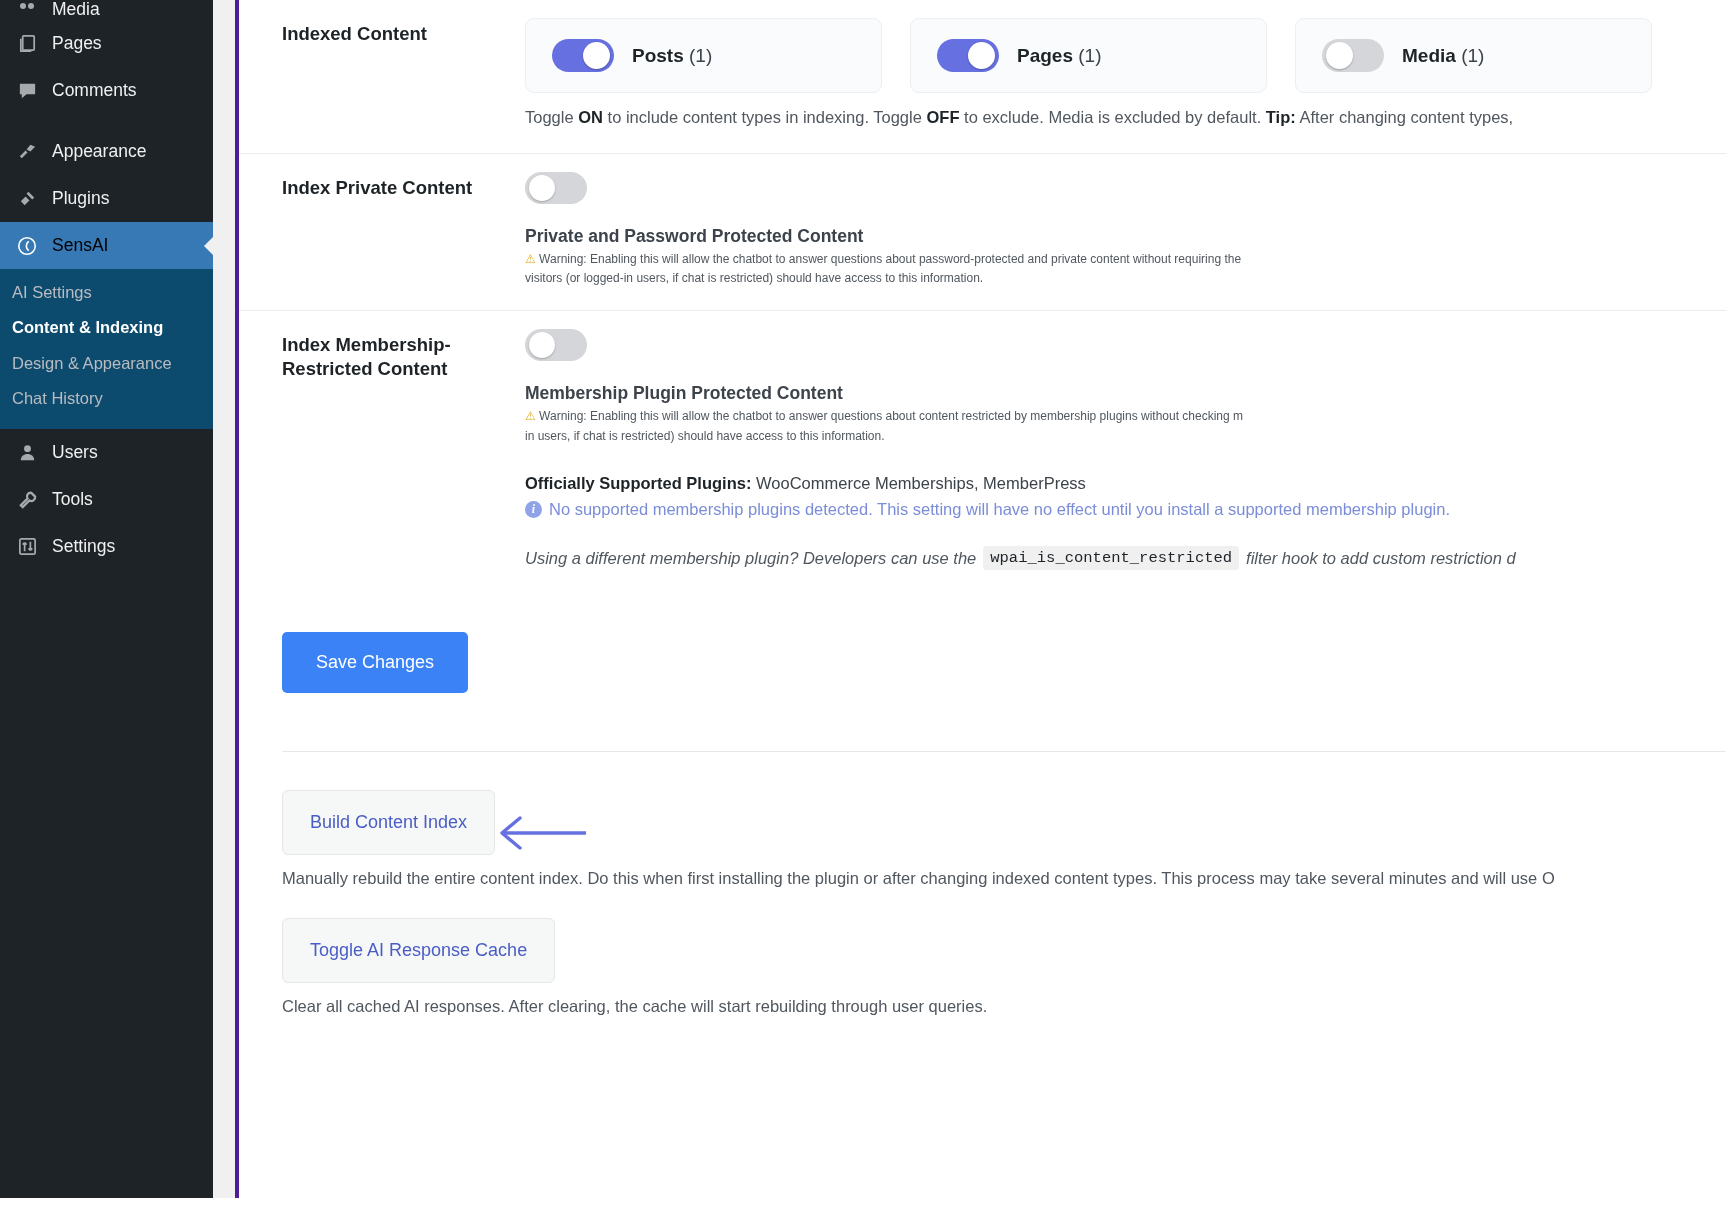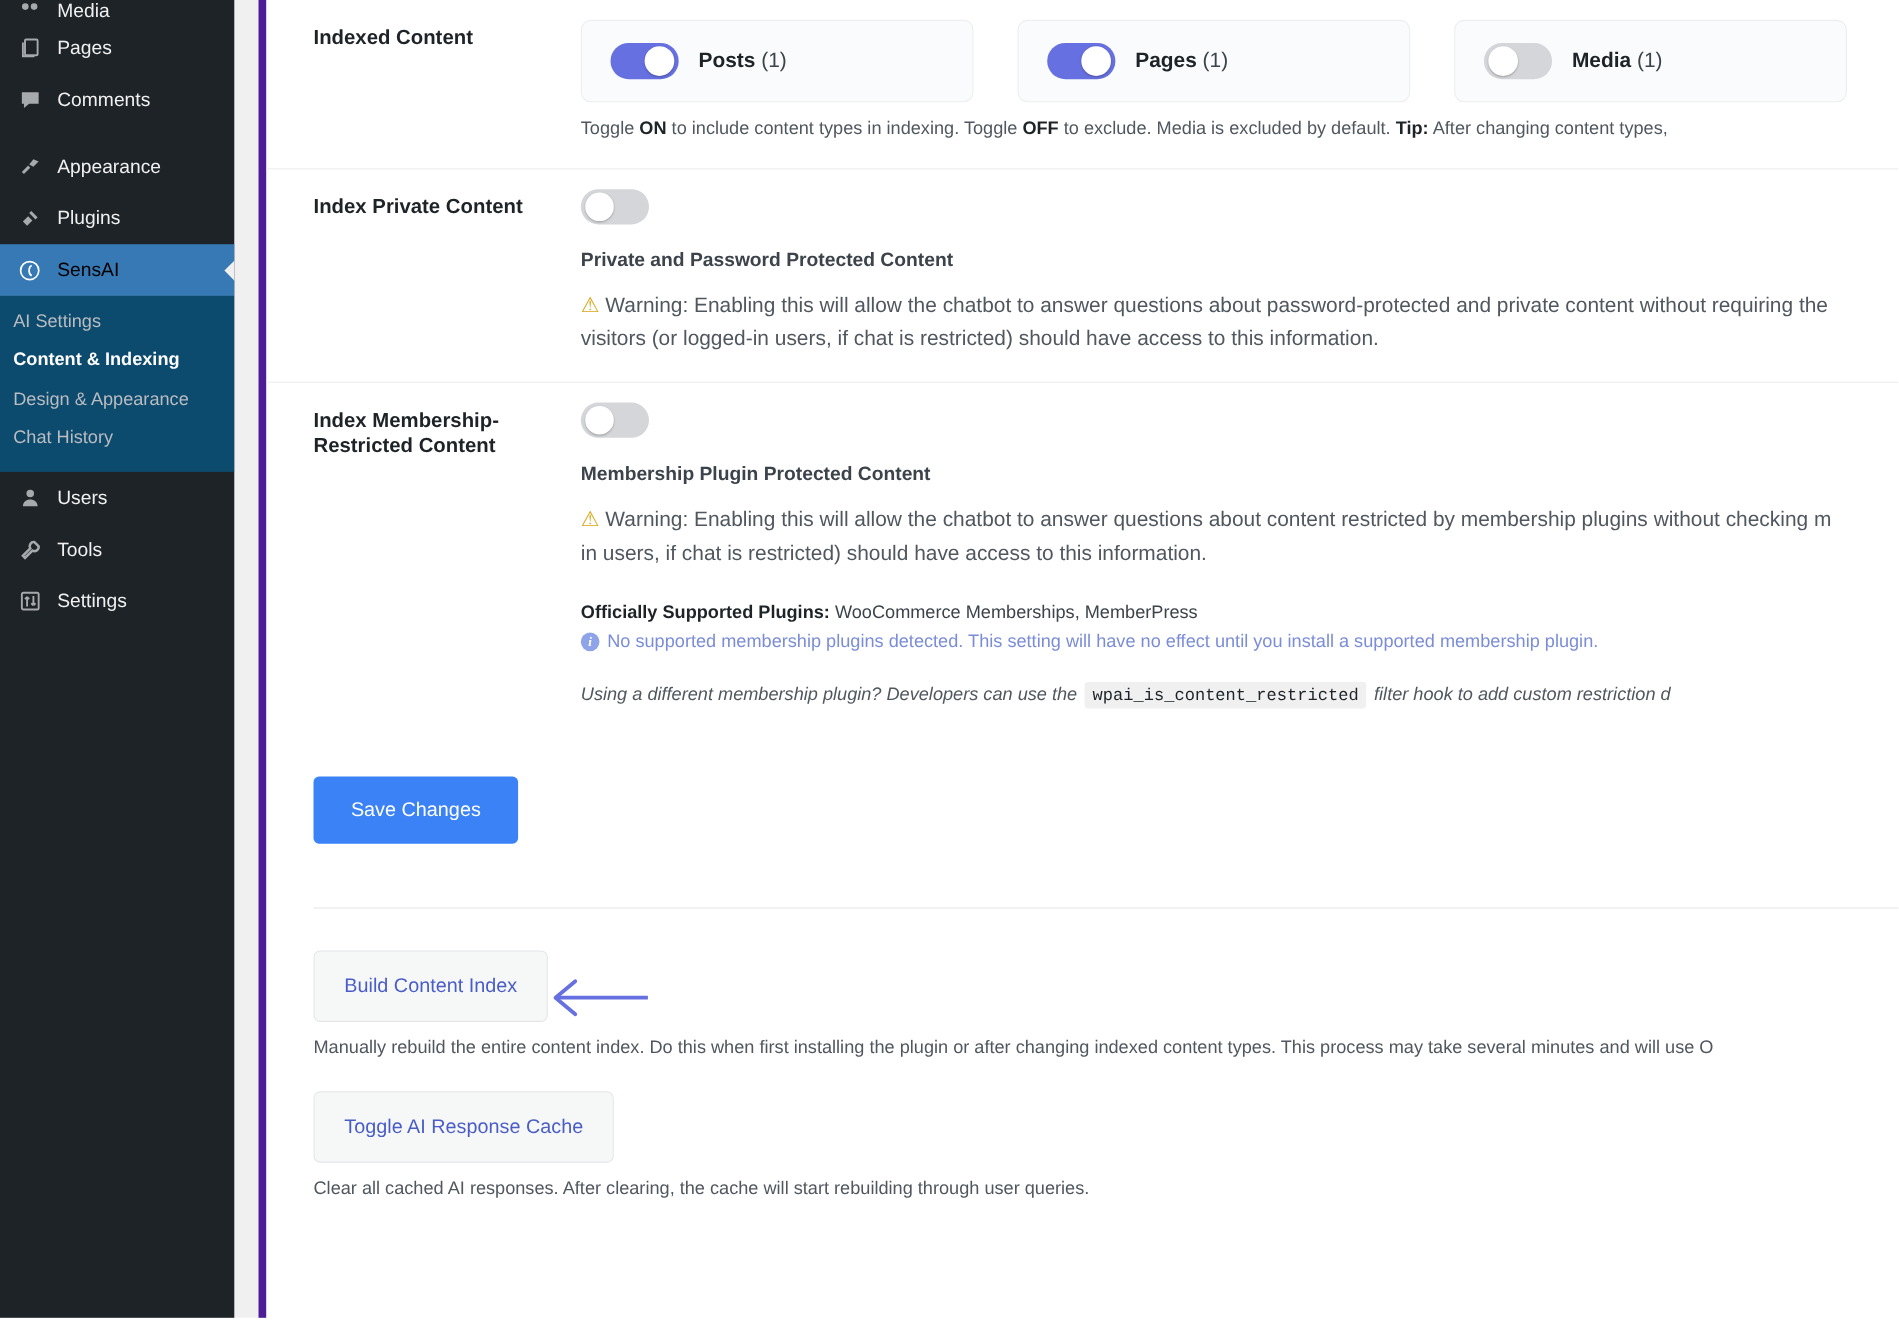--- a/index.html
+++ b/index.html
@@ -80,21 +80,21 @@
     background: #f0f0f1;
     height: 1198px;
   }
 
   
   .main {
     flex: 1;
     position: relative;
     background: #ffffff;
     height: 1198px;
-    border-left: 7px solid #4c1d95;
+    border-left: 4px solid #4c1d95;
     overflow: hidden;
   }
   .form-table { width: 100%; }
   .row {
     display: flex;
     border-top: 1px solid #ededed;
     padding: 0;
   }
   .row.first { border-top: none; }
   .row-label {
@@ -108,21 +108,21 @@
   }
   .row-field {
     flex: 1;
     padding: 18px 0 22px 0;
     min-width: 0;
   }
 
   
   .toggle-cards {
     display: flex;
-    gap: 40px;
+    gap: 28px;
     align-items: center;
     flex-wrap: nowrap;
   }
   .toggle-card {
     display: flex;
     align-items: center;
     gap: 18px;
     border: 1px solid #eceef0;
     border-radius: 9px;
     background: #fafbfc;
@@ -168,24 +168,24 @@
   }
   .help b { color: #1d2327; }
 
   .field-title {
     font-size: 17.5px;
     font-weight: bold;
     color: #3c434a;
     margin-top: 22px;
   }
   .warn {
-    font-size: 19px;
+    font-size: 12px;
     color: #50575e;
     line-height: 1.62;
-    margin-top: 17px;
+    margin-top: 3px;
     max-width: 1430px;
   }
   .warn .wicon { color: #dba617; }
   .nowrapline { white-space: nowrap; }
 
   .plugins-line {
     font-size: 16.5px;
     color: #3c434a;
     margin-top: 28px;
     white-space: nowrap;

